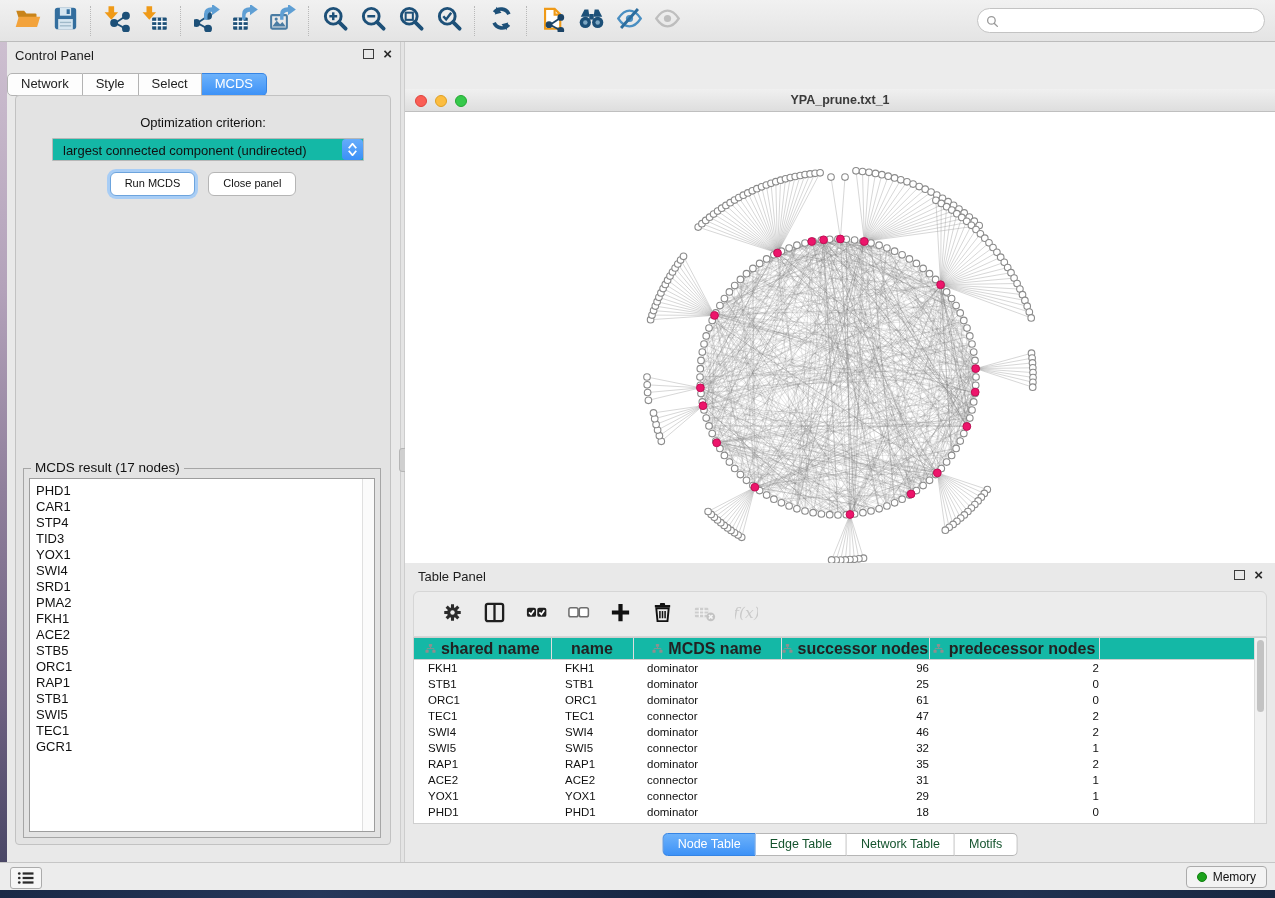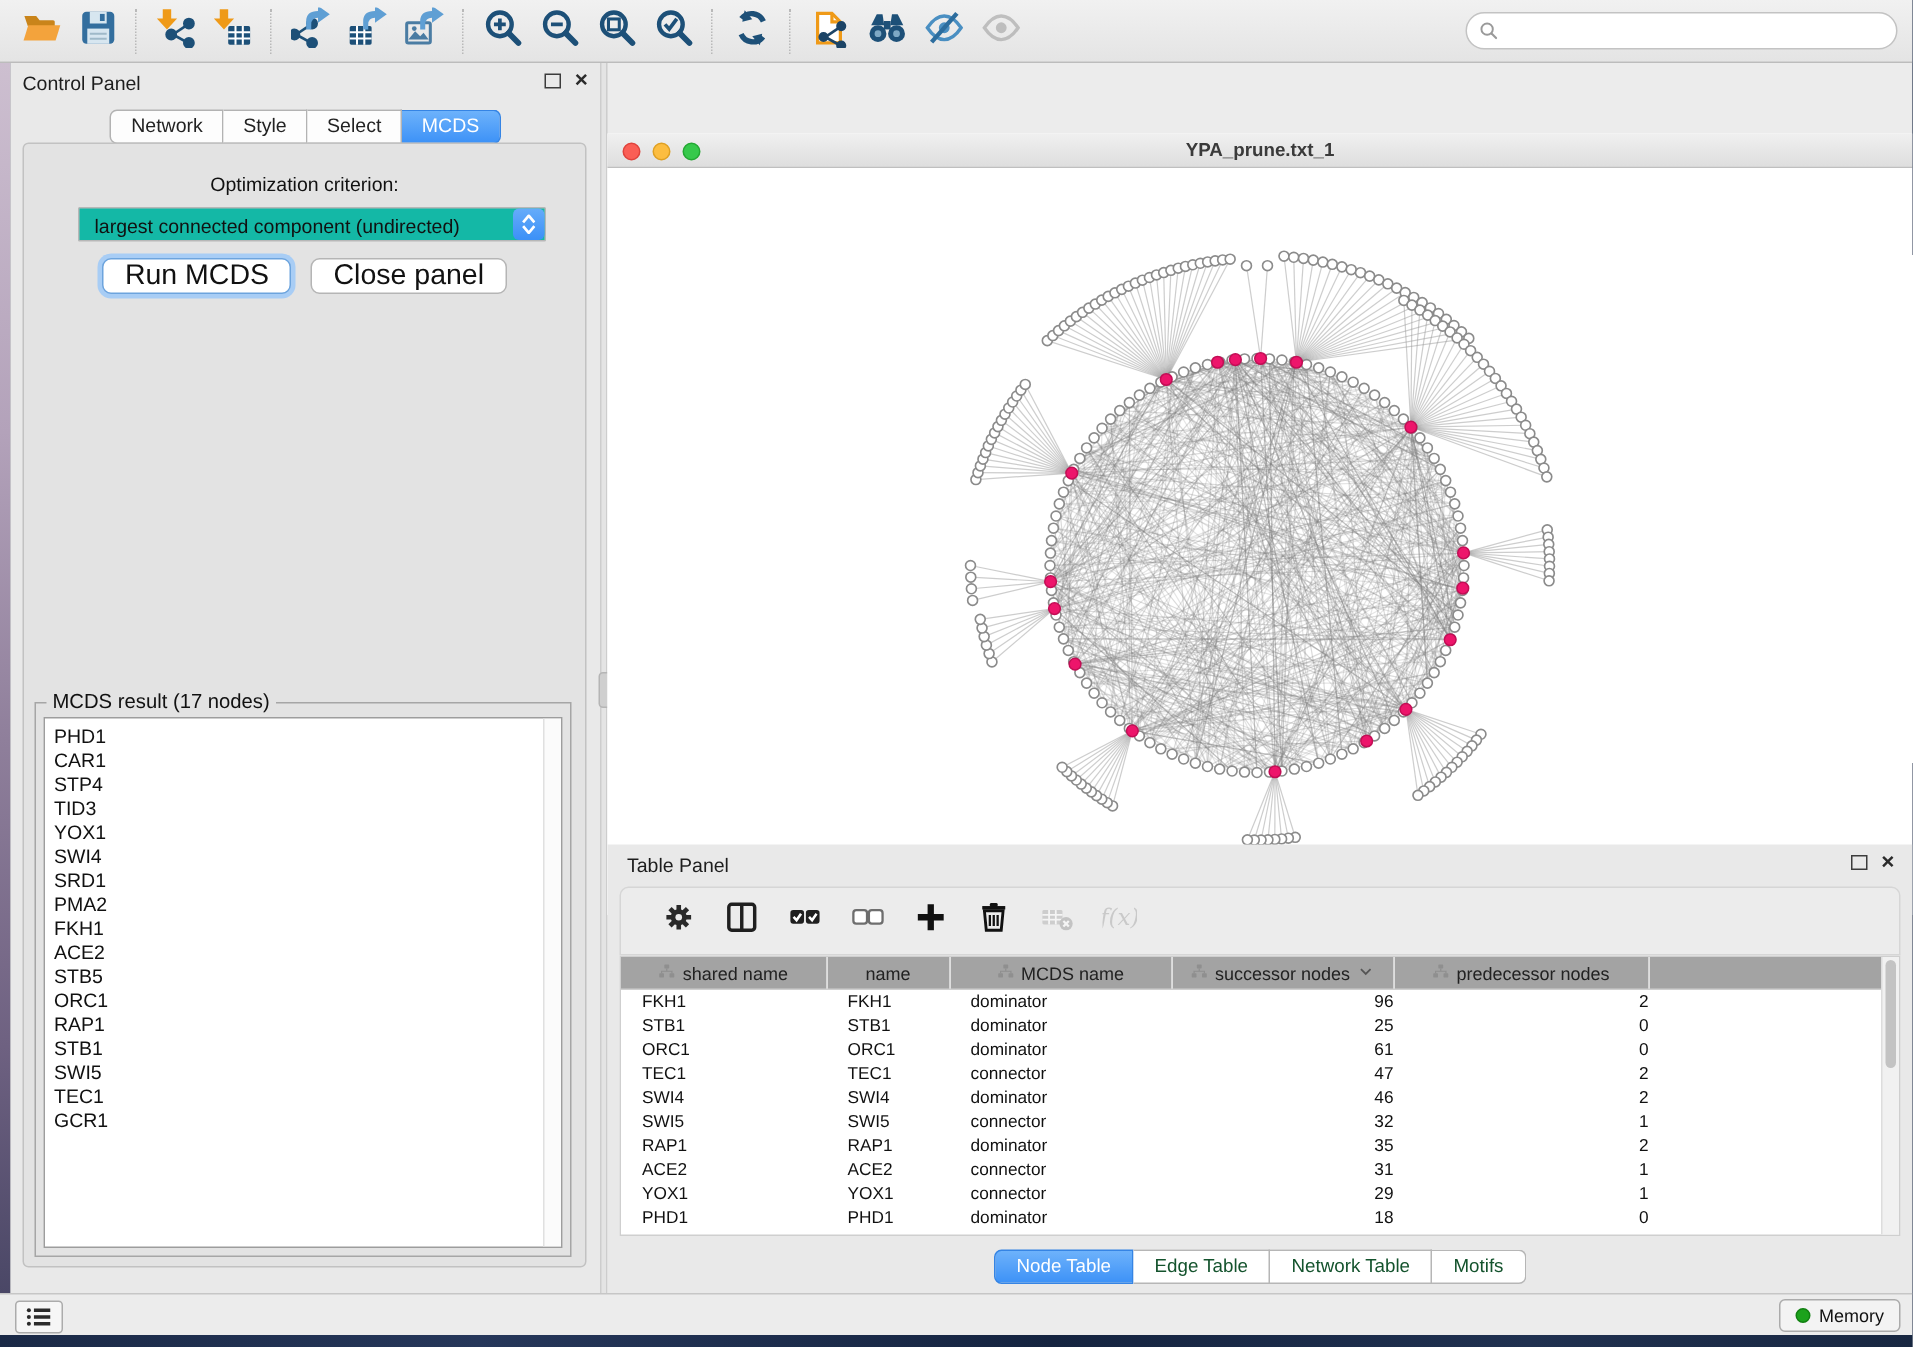--- a/index.html
+++ b/index.html
@@ -22,36 +22,36 @@
     background:linear-gradient(#cdbfd0,#b3a2ba 30%,#8f7f9b 55%,#6e6181 80%,#4a4766);border-right:1px solid #6f6f7b;}
   .wall-bottom{position:absolute;left:0;top:890px;width:1275px;height:8px;
     background:linear-gradient(90deg,#1a2946,#26375a 25%,#152440 55%,#203150 80%,#182741);}
   
   .control-panel{position:absolute;left:7px;top:42px;width:393px;height:820px;background:#e9e9e9;}
   .panel-head{position:relative;height:26px;}
   .panel-title{position:absolute;left:8px;top:6px;font-size:13px;color:#1d1d1d;}
   .win-icons{position:absolute;right:8px;top:6px;display:flex;align-items:center;gap:9px;}
   .float-ico{width:9px;height:8px;border:1.6px solid #3c3c3c;background:transparent;}
   .close-ico{font-size:15px;font-weight:700;color:#2b2b2b;line-height:12px;}
-  .cp-tabs{position:absolute;left:0;top:31px;width:100%;display:flex;justify-content:center;}
+  .cp-tabs{position:absolute;left:0;top:31px;width:100%;display:flex;justify-content:flex-start;}
   .cp-tab{font-size:13px;color:#222;background:#fdfdfd;border:1px solid #b3b3b3;border-left:none;
     padding:3px 13px 4px;line-height:14px;}
   .cp-tab:first-child{border-left:1px solid #b3b3b3;border-radius:5px 0 0 5px;}
   .cp-tab:last-child{border-radius:0 5px 5px 0;}
   .cp-tab.active{background:linear-gradient(#6db2fb,#3d92f7);color:#fff;border-color:#3584e4;}
   .cp-inner{position:absolute;left:8px;right:9px;top:53px;bottom:17px;background:#e3e3e3;
     border:1px solid #c2c2c2;border-radius:4px;}
   .opt-label{position:absolute;left:0;top:19px;width:100%;text-align:center;font-size:13px;color:#111;}
   .select{position:absolute;left:36px;top:42px;width:312px;height:23px;background:#14b8a6;
     border:1px solid #b7b7b7;border-radius:1px;box-sizing:border-box;}
   .select-text{position:absolute;left:10px;top:4px;font-size:13px;color:#111;white-space:nowrap;}
   .select-step{position:absolute;right:0px;top:0px;width:21px;height:21px;border-radius:4px;
     background:linear-gradient(#66acfa,#3b90f7);display:flex;flex-direction:column;align-items:center;justify-content:center;gap:1px;}
   .btn-row{position:absolute;left:0;top:76px;width:100%;display:flex;justify-content:center;gap:13px;}
-  .mac-btn{background:#fff;border:1px solid #b5b5b5;border-radius:6px;font-size:19px;color:#111;
+  .mac-btn{background:#fff;border:1px solid #b5b5b5;border-radius:6px;font-size:11px;color:#111;
     padding:3px 14px 4px;line-height:15px;}
   .mac-btn.focused{box-shadow:0 0 0 3px #a8cdf5;border-color:#6da4dd;}
   .group-box{position:absolute;left:7px;right:9px;top:372px;bottom:6px;border:1px solid #a6a6a6;}
   .group-legend{position:absolute;top:-9px;left:7px;background:#e3e3e3;padding:0 4px;font-size:13.5px;color:#111;}
   .mcds-list{position:absolute;left:5px;right:5px;top:9px;bottom:5px;background:#fff;border:1px solid #9d9d9d;overflow:hidden;}
   .mcds-scroll{position:absolute;right:0;top:0;bottom:0;width:11px;background:#fbfbfb;border-left:1px solid #e0e0e0;}
   .mcds-item{font-size:13px;color:#111;line-height:16px;padding-left:6px;}
   .mcds-items{padding-top:4px;}
   
   .vsplit{position:absolute;left:400px;top:42px;width:5px;height:820px;background:#e4e4e4;
@@ -71,22 +71,22 @@
   .net-title{position:absolute;left:0;top:4px;width:100%;text-align:center;font-size:12.5px;font-weight:700;color:#3a3a3a;}
   .net-canvas{position:absolute;left:0;top:23px;width:870px;height:498px;background:#fff;}
   
   .table-panel{position:absolute;left:405px;top:563px;width:870px;height:299px;background:#e9e9e9;}
   .tp-toolbar{position:absolute;left:8px;right:8px;top:28px;height:46px;background:#ececec;
     border:1px solid #d6d6d6;border-radius:6px 6px 0 0;display:flex;align-items:center;padding-left:19px;box-sizing:border-box;gap:4px;}
   .tp-btn{width:38px;height:36px;display:flex;align-items:center;justify-content:center;flex:none;}
   .tp-btn.disabled{opacity:.5;}
   .node-table{position:absolute;left:8px;right:8px;top:74px;bottom:38px;background:#fff;border:1px solid #cfcfcf;box-sizing:border-box;}
   table.grid{border-collapse:collapse;width:100%;table-layout:fixed;}
-  table.grid th{height:21px;background:#a3a3a3;border-bottom:1px solid #cfcfcf;border-right:1px solid #dedede;
-    font-size:12px;font-weight:400;color:#222;text-align:center;padding:0;overflow:hidden;white-space:nowrap;}
+  table.grid th{height:21px;background:#14b8a6;border-bottom:1px solid #cfcfcf;border-right:1px solid #dedede;
+    font-size:16px;font-weight:700;color:#222;text-align:center;padding:0;overflow:hidden;white-space:nowrap;}
   table.grid th .hlab{display:inline-flex;align-items:center;gap:5px;}
   table.grid td{height:16px;font-size:11.5px;color:#111;padding:0 0 0 14px;white-space:nowrap;overflow:hidden;}
   td.num{text-align:right;padding:0 14px 0 0;}
   td.num2{text-align:right;padding:0 10px 0 0;}
   .tbl-scroll{position:absolute;right:0;top:0;bottom:0;width:11px;background:#f1f1f1;border-left:1px solid #ddd;}
   .tbl-thumb{position:absolute;left:1.5px;top:2px;width:7px;height:72px;background:#c3c3c3;border-radius:4px;}
   .tp-tabs{position:absolute;left:50%;transform:translateX(-50%);top:270px;display:flex;}
   .tp-tab{font-size:12.5px;color:#14532d;background:#fff;border:1px solid #b6b6b6;border-left:none;
     padding:3px 14px 4px;line-height:14px;white-space:nowrap;}
   .tp-tab:first-child{border-left:1px solid #b6b6b6;border-radius:5px 0 0 5px;}

